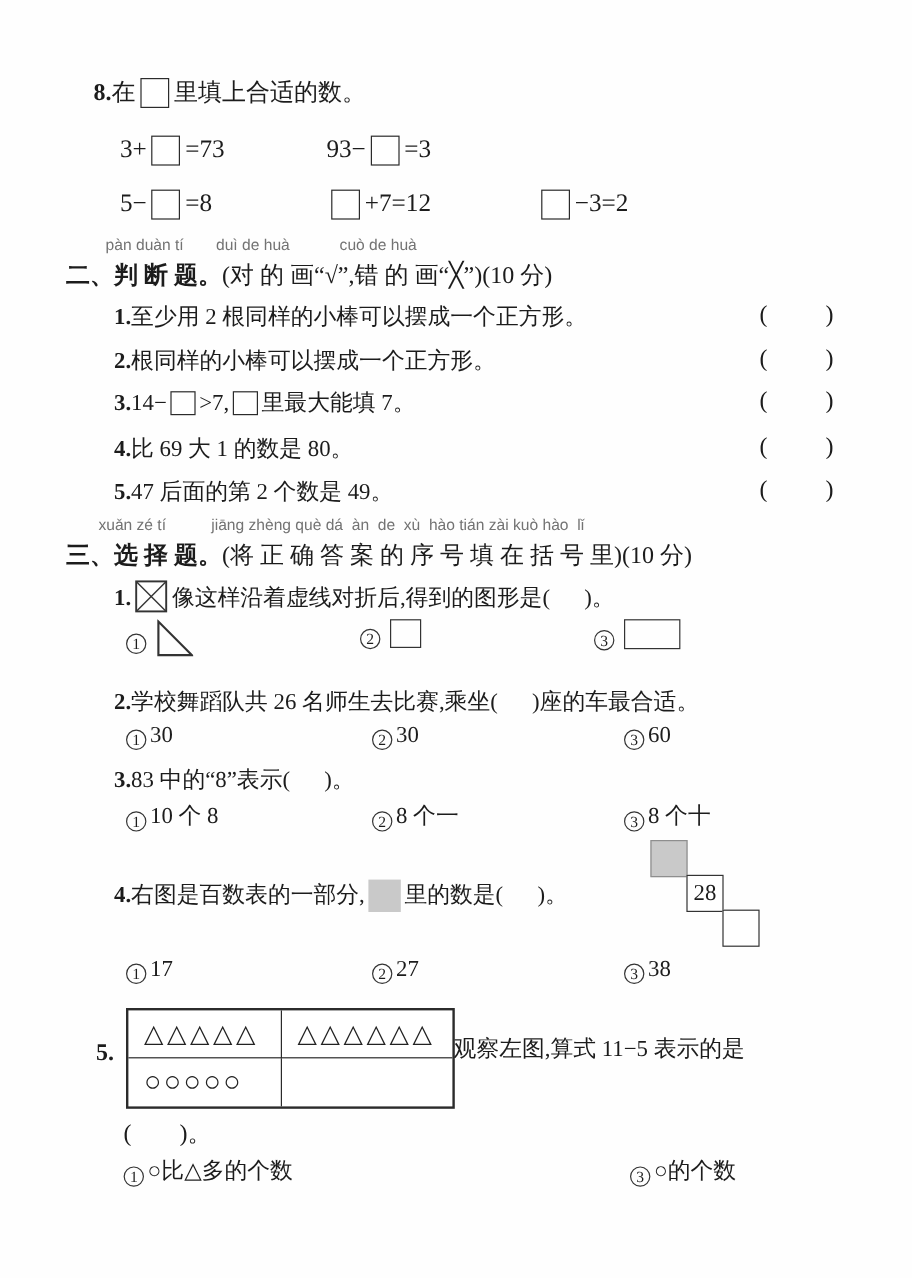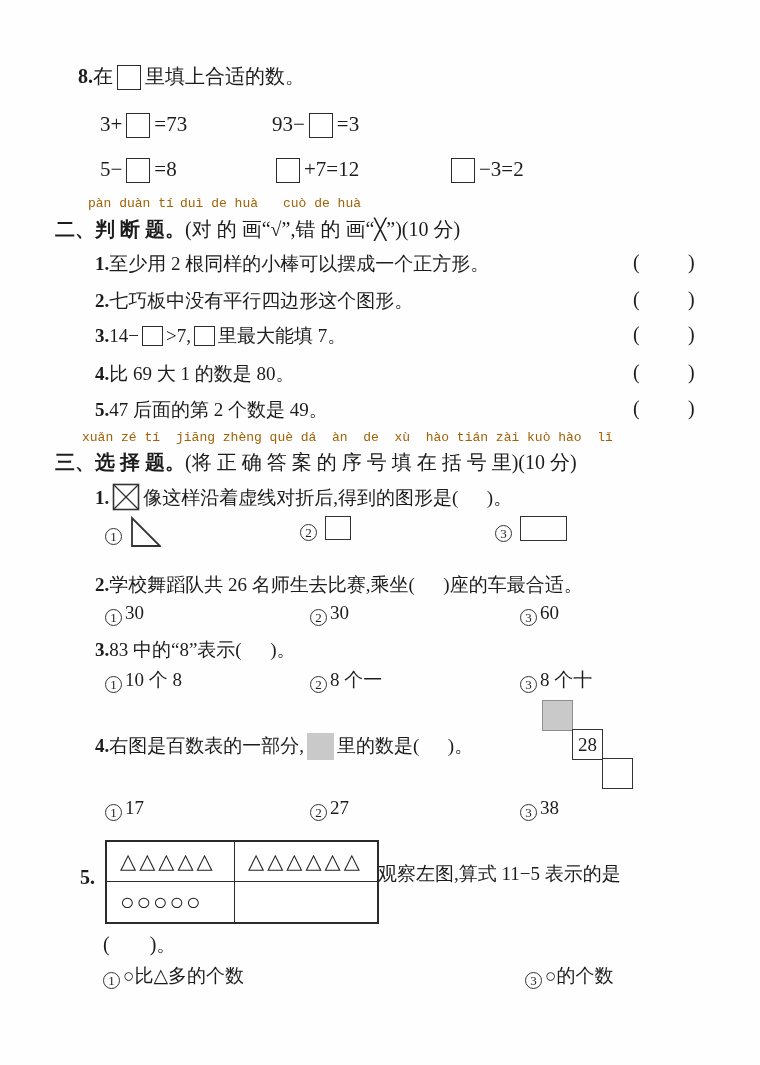--- a/index.html
+++ b/index.html
@@ -4,21 +4,21 @@
 <style>
   html,body{margin:0;padding:0}
   body{
     width:760px;height:1065px;position:relative;overflow:hidden;
     background:#fefefe;color:#1c1c1c;
     font-family:"Liberation Serif","DejaVu Serif",serif;font-size:19px;
   }
   .abs{position:absolute}
   .b{font-weight:bold}
   .pre{white-space:pre-wrap}
-  .pin{font-family:Liberation Mono, monospace;font-size:13px;color:#a16207;white-space:pre}
+  .pin{font-family:Liberation Sans, sans-serif;font-size:13px;color:#737373;white-space:pre}
   .t20{font-size:20px}
   .box{display:inline-block;border:1.6px solid #2b2b2b;background:#fff;box-sizing:border-box}
   .bx24{width:24px;height:25px;vertical-align:-7px;margin:0 4px}
   .bx20{width:21px;height:20px;vertical-align:-4px;margin:0 3px}
   .eqrow{display:flex;font-size:21px}
   .eq1{width:172px}.eq2{width:175px}
   .tfrow{left:0;right:0;height:30px}
   .tftext{position:absolute;left:95px;top:0;white-space:pre-wrap}
   .pn{position:absolute;top:0;font-size:20px}
   .po{left:633px}.pc{left:688px}
@@ -68,21 +68,21 @@
 <div class="abs t20" style="top:216px;left:55px">
   <span class="b pre">二、判 断 题。</span><span class="pre">(对 的 画“√”,错 的 画“╳”)(10 分)</span>
 </div>
 
 <div class="abs tfrow" style="top:251px">
   <div class="tftext"><span class="b">1.</span><span class="pre">至少用 2 根同样的小棒可以摆成一个正方形。</span></div>
   <span class="pn po">(</span>
   <span class="pn pc">)</span>
 </div>
 <div class="abs tfrow" style="top:288px">
-  <div class="tftext"><span class="b">2.</span><span class="pre">七巧板中没有平行四边形这个图形。</span></div>
+  <div class="tftext"><span class="b">2.</span><span class="pre">根同样的小棒可以摆成一个正方形。</span></div>
   <span class="pn po">(</span>
   <span class="pn pc">)</span>
 </div>
 <div class="abs tfrow" style="top:323px">
   <div class="tftext"><span class="b">3.</span><span class="pre">14−</span><span class="box bx20"></span><span class="pre">&gt;7,</span><span class="box bx20"></span><span class="pre">里最大能填 7。</span></div>
   <span class="pn po">(</span>
   <span class="pn pc">)</span>
 </div>
 <div class="abs tfrow" style="top:361px">
   <div class="tftext"><span class="b">4.</span><span class="pre">比 69 大 1 的数是 80。</span></div>

